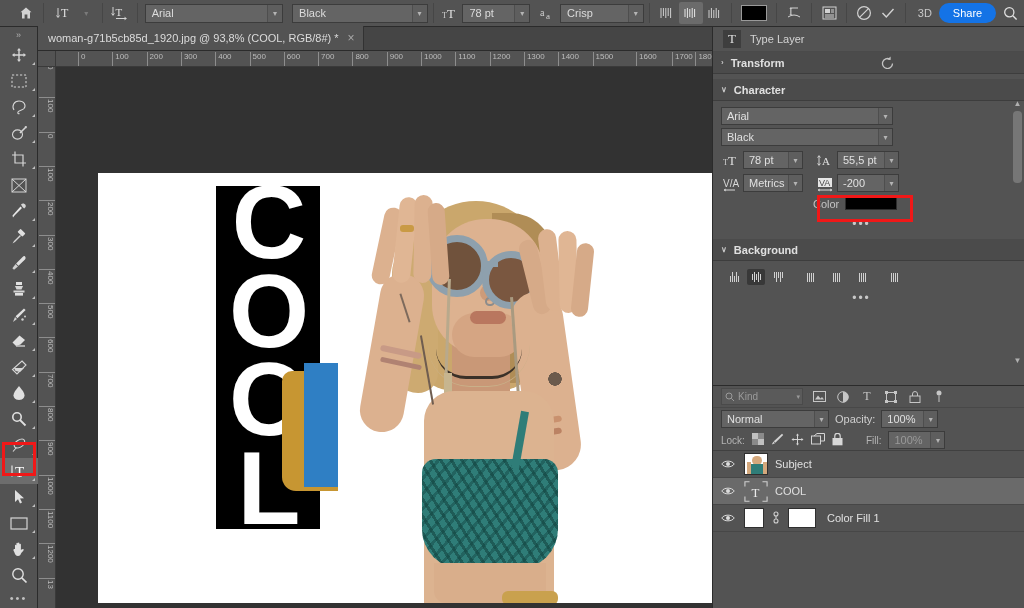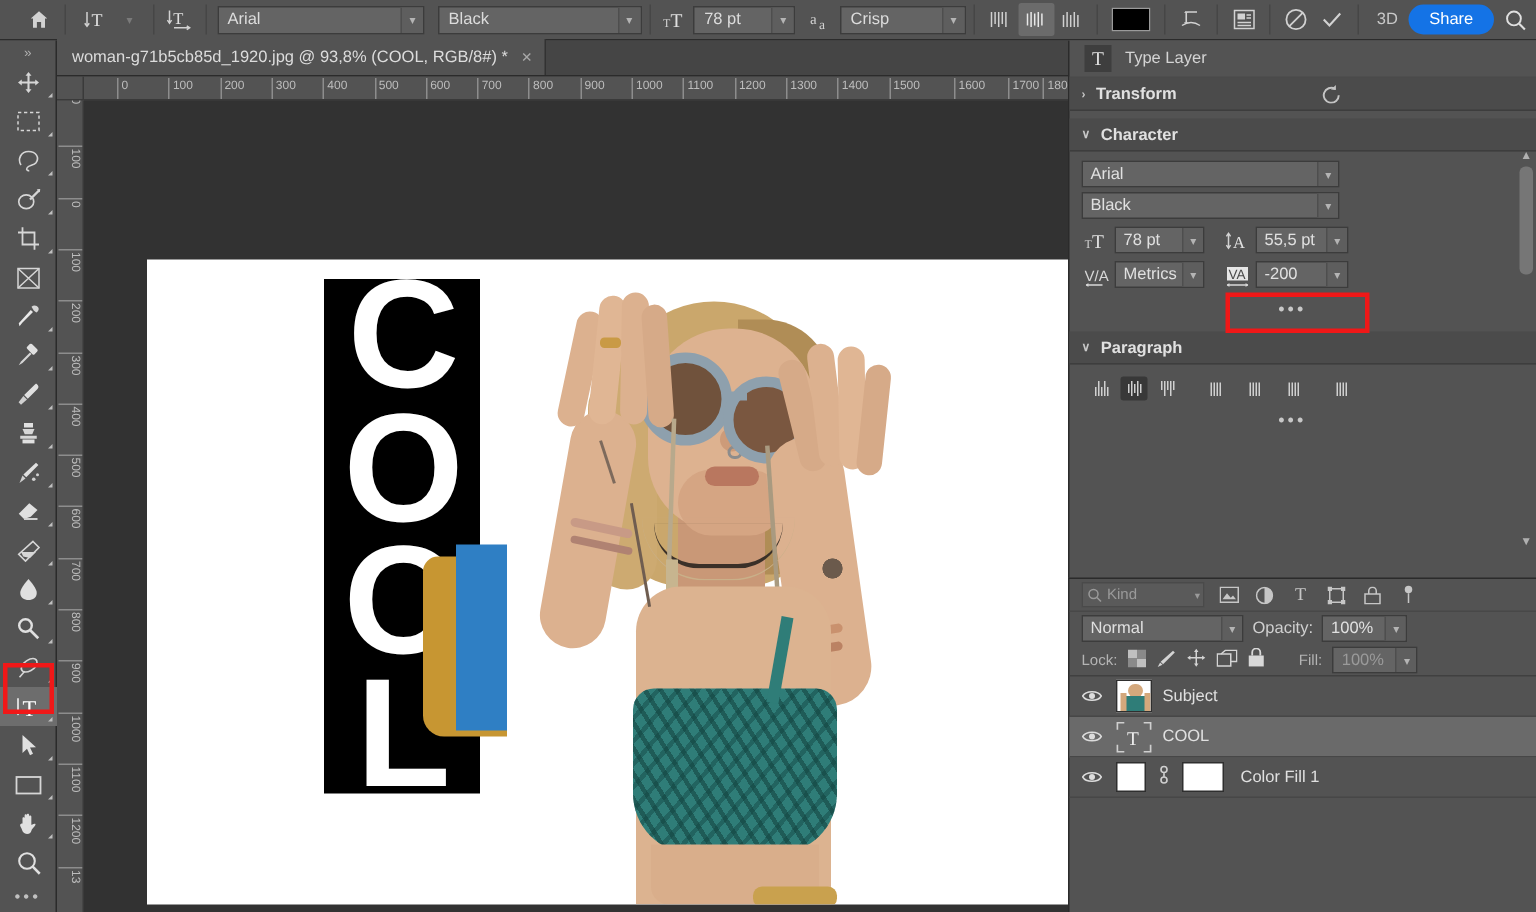--- a/index.html
+++ b/index.html
@@ -703,27 +703,31 @@
                 <path d="M2.6 11.6 L0.8 13 L2.6 14.4" fill="#d8d8d8"></path>
                 <path d="M13.4 11.6 L15.2 13 L13.4 14.4" fill="#d8d8d8"></path>
               </svg>
           </div>
           <div class="fld" style="width:62px">
             <div class="v">-200</div>
             <div class="a">▾</div>
           </div>
         </div>
 
+        <div style="display:flex;align-items:center;margin-top:5px;padding-left:92px;gap:6px">
+          <span style="color:#c4c4c4">Color</span>
+          <div id="color-swatch"></div>
+        </div>
 
         <div style="text-align:center;margin-top:7px;padding-right:14px" class="ellipsis">•••</div>
       </div>
 
       <div class="section-head" style="margin-top:8px">
         <span class="chev">∨</span>
-        <span>Paragraph</span>
+        <span>Background</span>
       </div>
       <div style="display:flex;align-items:center;gap:4px;padding:8px 0 0 12px">
         <div class="para-btn">
           <span class="bars">
               <i style="height:6px"></i>
               <i style="height:10px"></i>
               <i style="height:6px"></i>
               <i style="height:10px"></i>
               <i style="height:6px"></i>
             </span>

